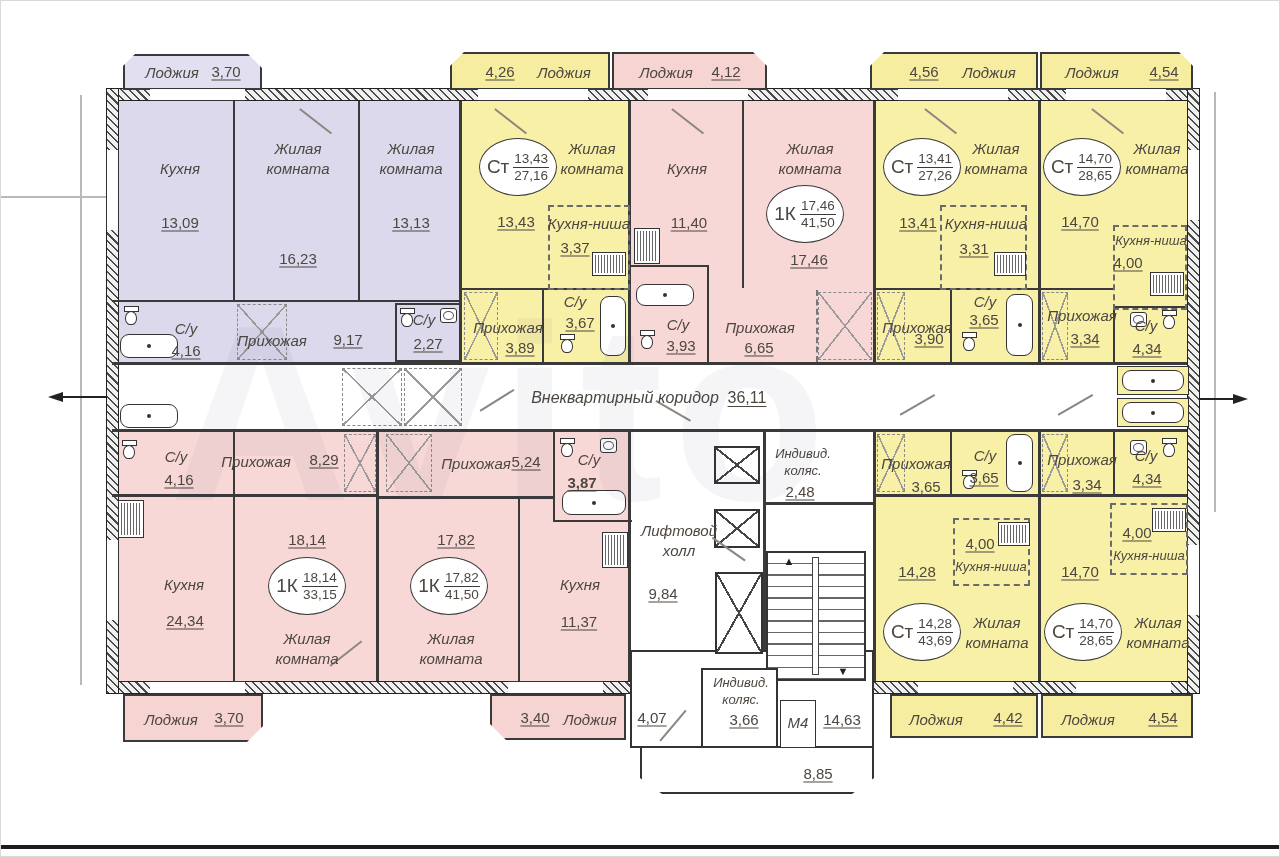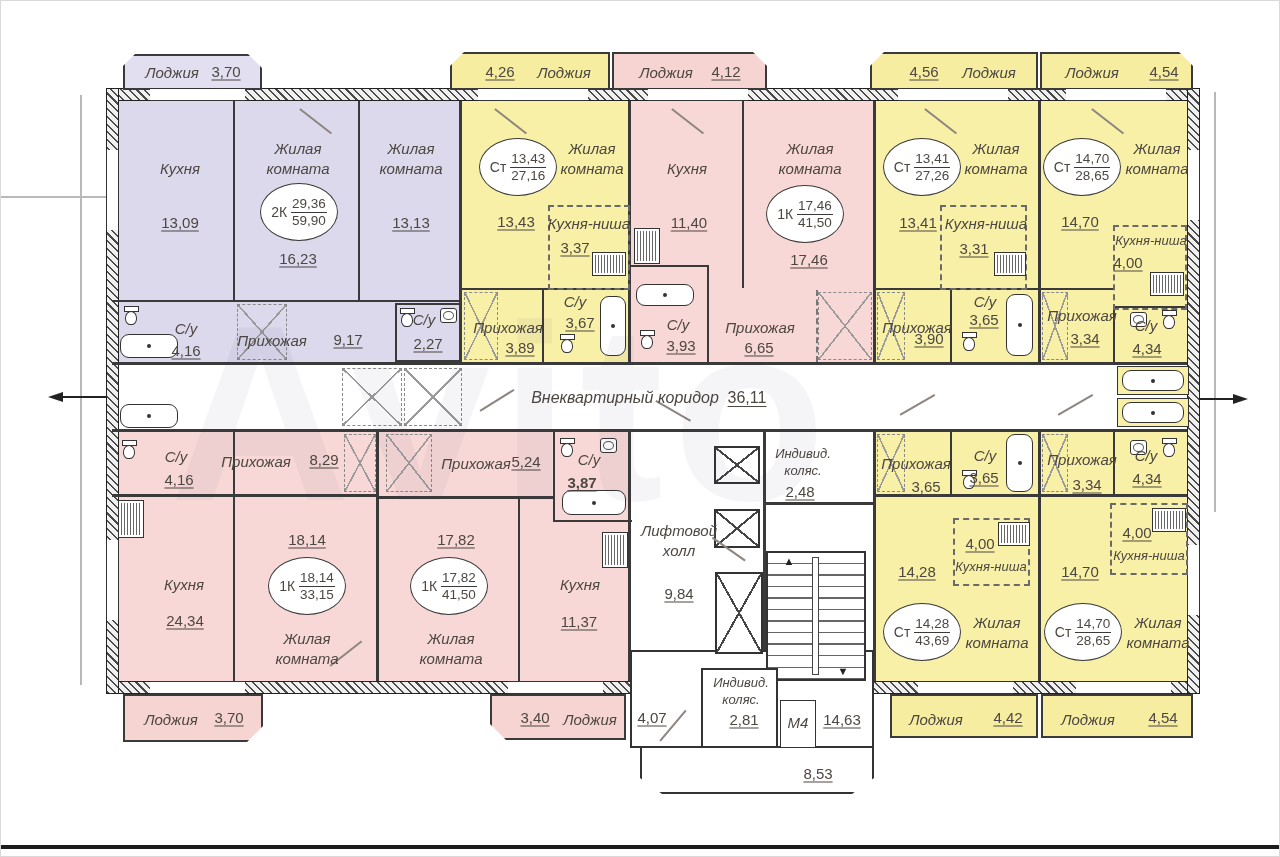--- a/index.html
+++ b/index.html
@@ -19,21 +19,21 @@
   .win.v{border-left:1.5px solid #333;border-right:1.5px solid #333;}
   
   .lodge{position:absolute;z-index:2;border:2px solid #3a3a3a;box-sizing:border-box;}
   
   .lbl{position:absolute;z-index:7;transform:translate(-50%,-50%);white-space:nowrap;font-style:italic;font-size:15px;}
   .lbl2{position:absolute;z-index:7;transform:translate(-50%,-50%);text-align:center;font-style:italic;font-size:15px;line-height:1.3;}
   .num{position:absolute;z-index:7;transform:translate(-50%,-50%);white-space:nowrap;font-style:normal;font-size:15px;text-decoration:underline;text-underline-offset:3px;}
   .small{font-size:13px;}
   
   .oval{position:absolute;z-index:8;transform:translate(-50%,-50%);width:78px;height:58px;background:#fff;border:1.7px solid #3a3a3a;border-radius:50%;display:flex;align-items:center;justify-content:center;gap:4px;box-sizing:border-box;}
-  .oval .ot{font-size:14px;}
+  .oval .ot{font-size:19px;}
   .oval .of{display:flex;flex-direction:column;align-items:center;font-size:13.5px;line-height:1.15;}
   .oval .of .top{border-bottom:1.4px solid #3a3a3a;padding:0 1px;}
   
   .niche{position:absolute;z-index:5;border:2px dashed #6a6a6a;box-sizing:border-box;}
   
   .xbox{position:absolute;z-index:5;border:1.5px dashed #8a8a8a;box-sizing:border-box;
         background:linear-gradient(to top right,transparent calc(50% - 0.8px),#9a9a9a calc(50% - 0.8px) calc(50% + 0.8px),transparent calc(50% + 0.8px)),
                    linear-gradient(to bottom right,transparent calc(50% - 0.8px),#9a9a9a calc(50% - 0.8px) calc(50% + 0.8px),transparent calc(50% + 0.8px));}
   
   .shaft{position:absolute;z-index:5;border:2px solid #333;background:
@@ -269,27 +269,20 @@
   <div class="door" style="left:330px;top:665px;transform:rotate(-38deg);"></div>
   <div class="door" style="left:745px;top:560px;transform:rotate(215deg);"></div>
   <div class="door" style="left:660px;top:740px;transform:rotate(-50deg);"></div>
 
   <span class="lbl" style="left:180px;top:168px;">Кухня</span>
   <span class="num" style="left:180px;top:222px;">13,09</span>
   <span class="lbl2" style="left:298px;top:158px;width:90px;">Жилая комната</span>
   <span class="num" style="left:298px;top:258px;">16,23</span>
   <span class="lbl2" style="left:411px;top:158px;width:90px;">Жилая комната</span>
   <span class="num" style="left:411px;top:222px;">13,13</span>
-  <div class="oval" style="left:299px;top:212px;">
-    <span class="ot">2К</span>
-    <span class="of">
-        <span class="top">29,36</span>
-        <span>59,90</span>
-      </span>
-  </div>
   <span class="lbl" style="left:186px;top:328px;">С/у</span>
   <span class="num" style="left:186px;top:350px;">4,16</span>
   <span class="lbl" style="left:272px;top:340px;">Прихожая</span>
   <span class="num" style="left:348px;top:339px;">9,17</span>
   <span class="lbl" style="left:424px;top:319px;">С/у</span>
   <span class="num" style="left:428px;top:343px;">2,27</span>
   <span class="lbl" style="left:172px;top:72px;">Лоджия</span>
   <span class="num" style="left:226px;top:71px;">3,70</span>
 
   <div class="oval" style="left:518px;top:167px;">
@@ -397,29 +390,29 @@
         <span>41,50</span>
       </span>
   </div>
   <span class="lbl2" style="left:451px;top:648px;width:95px;">Жилая комната</span>
   <span class="lbl" style="left:580px;top:584px;">Кухня</span>
   <span class="num" style="left:579px;top:621px;">11,37</span>
   <span class="num" style="left:535px;top:717px;">3,40</span>
   <span class="lbl" style="left:590px;top:719px;">Лоджия</span>
 
   <span class="lbl2" style="left:679px;top:540px;width:95px;">Лифтовой холл</span>
-  <span class="num" style="left:679px;top:593px;">9,84</span>
+  <span class="num" style="left:663px;top:593px;">9,84</span>
   <span class="lbl2 small" style="left:803px;top:463px;width:78px;">Индивид. коляс.</span>
   <span class="num" style="left:800px;top:491px;">2,48</span>
   <span class="num" style="left:652px;top:717px;">4,07</span>
   <span class="lbl2 small" style="left:741px;top:692px;width:74px;">Индивид. коляс.</span>
-  <span class="num" style="left:744px;top:719px;">2,81</span>
+  <span class="num" style="left:744px;top:719px;">3,66</span>
   <span class="lbl" style="left:798px;top:722px;">М4</span>
   <span class="num" style="left:842px;top:719px;">14,63</span>
-  <span class="num" style="left:818px;top:773px;">8,53</span>
+  <span class="num" style="left:818px;top:773px;">8,85</span>
 
   <span class="lbl" style="left:916px;top:463px;">Прихожая</span>
   <span class="num" style="left:926px;top:486px;">3,65</span>
   <span class="lbl" style="left:985px;top:455px;">С/у</span>
   <span class="num" style="left:984px;top:477px;">3,65</span>
   <span class="num" style="left:980px;top:543px;">4,00</span>
   <span class="lbl small" style="left:991px;top:566px;">Кухня-ниша</span>
   <span class="num" style="left:917px;top:571px;">14,28</span>
   <div class="oval" style="left:922px;top:632px;">
     <span class="ot">Ст</span>

